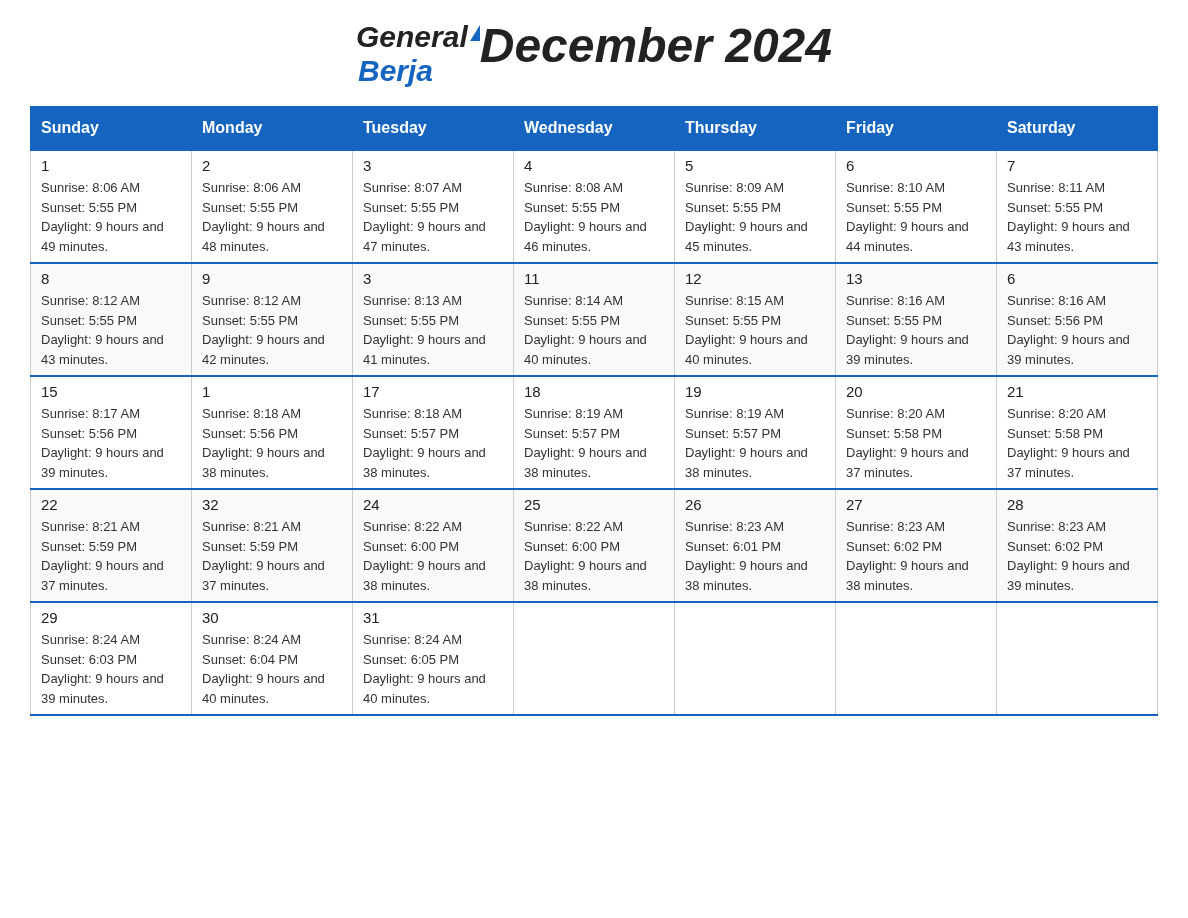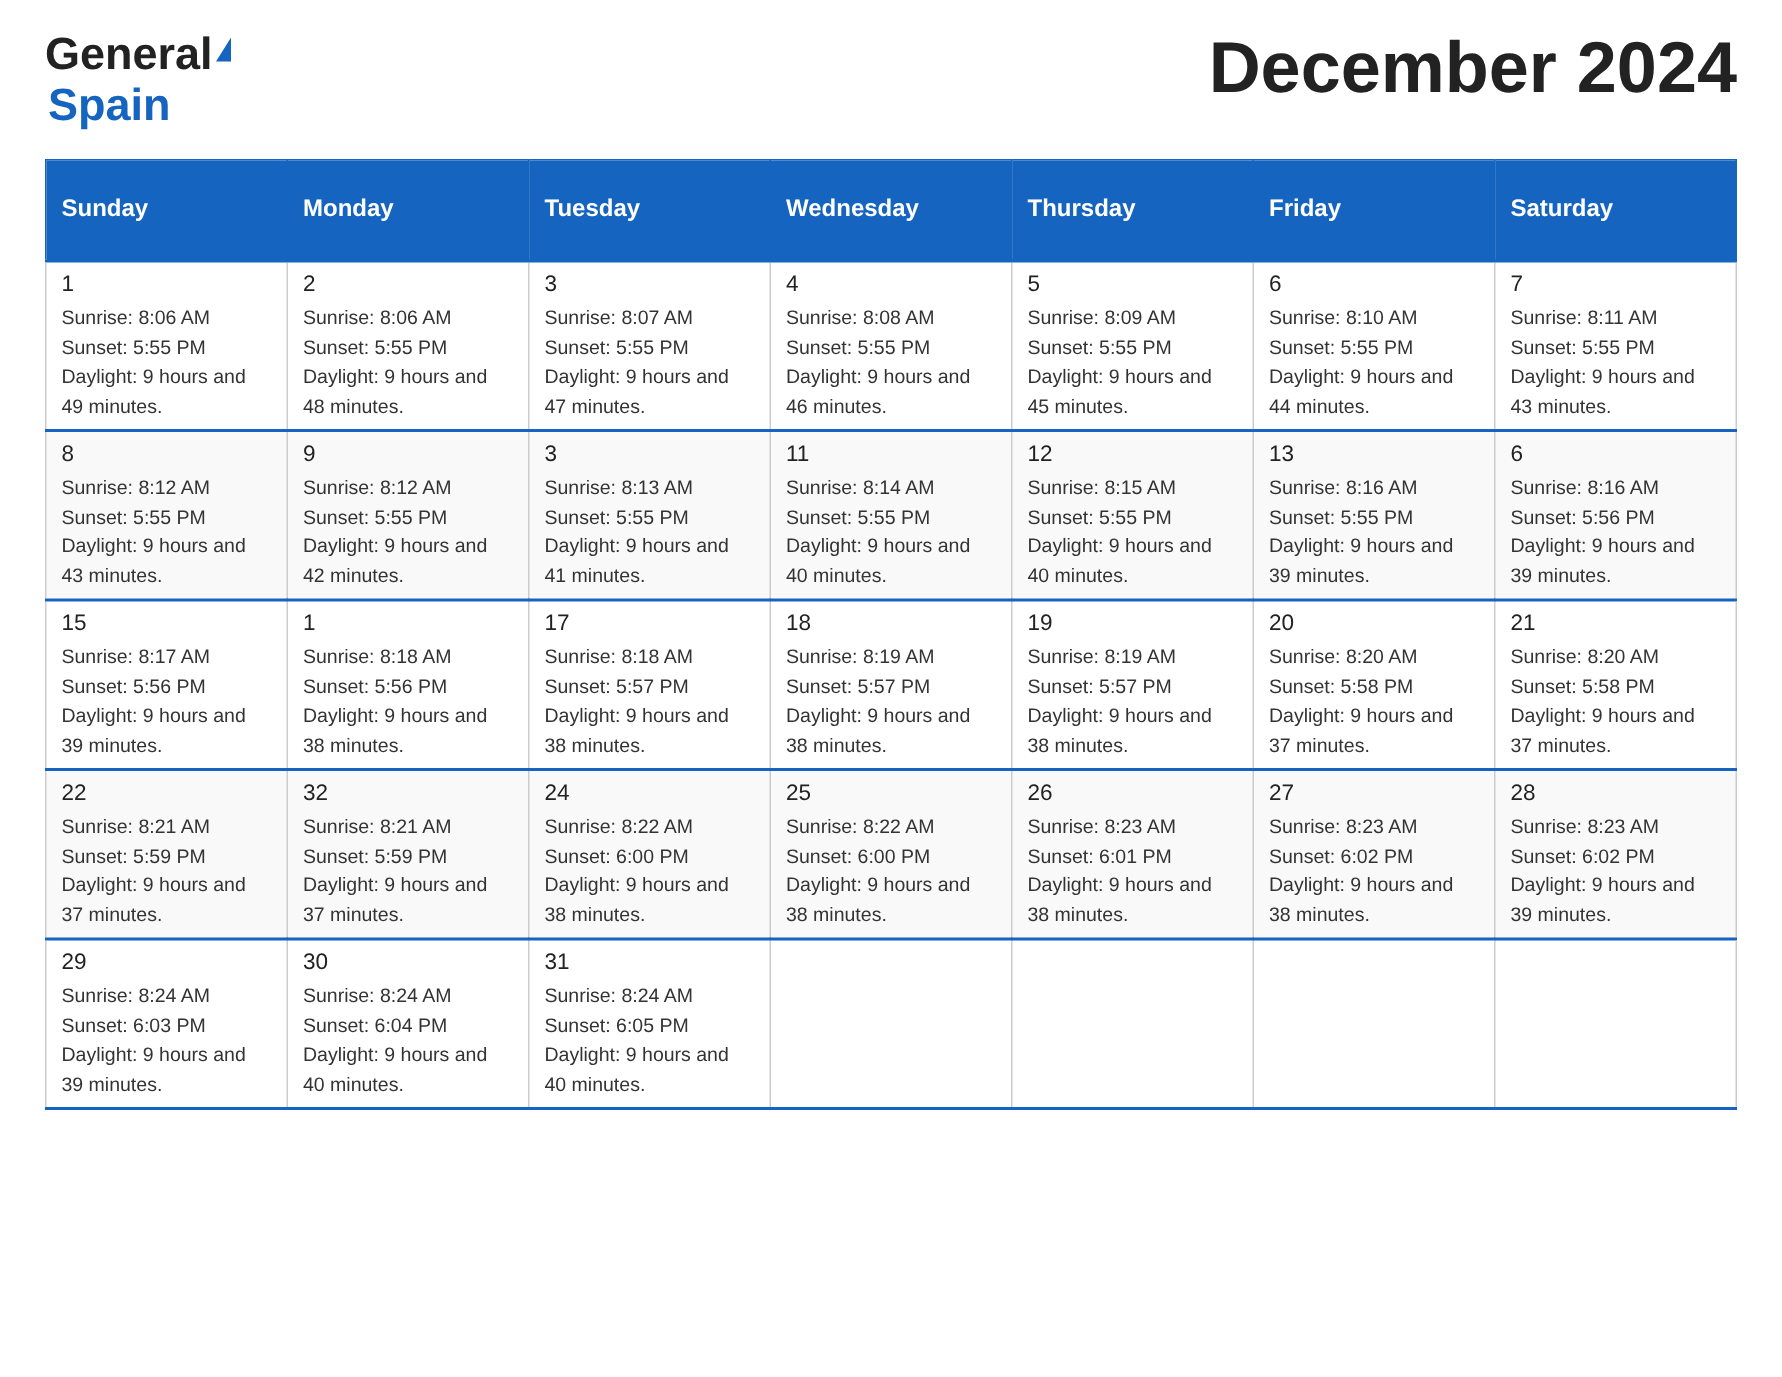--- a/index.html
+++ b/index.html
@@ -6,23 +6,24 @@
     body {
       font-family: Arial, sans-serif;
       background: #fff;
       color: #222;
       width: 1188px;
       min-height: 918px;
       padding: 20px 30px;
     }
     .header {
       display: flex;
-      justify-content: space-between;
+      justify-content: center;
       align-items: flex-start;
       margin-bottom: 18px;
+      font-style: italic;
     }
     .logo {
       display: flex;
       flex-direction: column;
       align-items: flex-start;
     }
     .logo-triangle {
       display: inline-block;
       width: 0;
       height: 0;
@@ -51,21 +52,21 @@
     .calendar-table {
       width: 100%;
       border-collapse: collapse;
       table-layout: fixed;
     }
     .calendar-table th {
       background-color: #1565c0;
       color: #fff;
       font-size: 16px;
       font-weight: bold;
-      padding: 24px 10px;
+      padding: 12px 10px;
       text-align: left;
       border: 1px solid #1565c0;
     }
     .calendar-table td {
       border: 1px solid #ccc;
       vertical-align: top;
       padding: 6px 10px;
       font-size: 13px;
       color: #333;
       min-height: 100px;
@@ -113,21 +114,21 @@
 
 <div class="header">
   <div class="logo">
     <div class="logo-row">
       <div class="logo-text-block">
         <div class="logo-line1">
           <span style="font-size:30px;font-weight:bold;color:#222;">General</span>
           <span class="logo-triangle"></span>
         </div>
         <div>
-          <span style="font-size:30px;font-weight:bold;color:#1565c0;margin-left:2px;">Spain</span>
+          <span style="font-size:30px;font-weight:bold;color:#1565c0;margin-left:2px;">Berja</span>
         </div>
       </div>
     </div>
   </div>
   <div class="title-block">
     <div class="title-month">December 2024</div>
   </div>
 </div>
 
 <table class="calendar-table">

